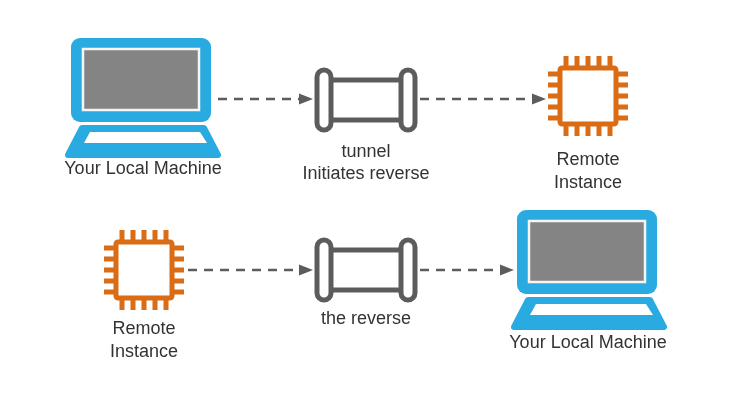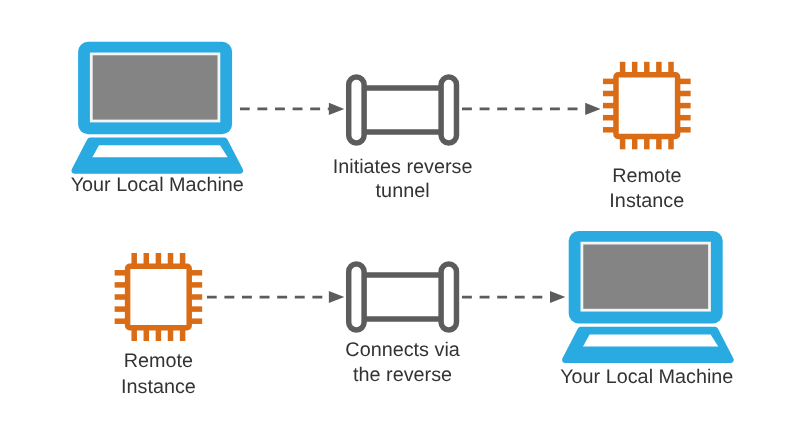--- a/index.html
+++ b/index.html
@@ -101,22 +101,22 @@
     <line class="dash" x1="0" y1="7" x2="81" y2="7"></line>
     <polygon class="head" points="81,1.5 95,7 81,12.5"></polygon>
   </svg>
 
   <div class="icon" style="left:314px; top:67px;">
     <svg width="104" height="66" viewBox="0 0 104 66">
         <use href="#sym-tunnel"></use>
       </svg>
   </div>
   <div class="label" style="left:276px; top:140px; width:180px;">
+    <div>tunnel</div>
     <div>Initiates reverse</div>
-    <div>tunnel</div>
   </div>
 
   <svg class="arrow" style="left:420px; top:92px;" width="126" height="14">
     <line class="dash" x1="0" y1="7" x2="112" y2="7"></line>
     <polygon class="head" points="112,1.5 126,7 112,12.5"></polygon>
   </svg>
 
   <div class="icon" style="left:548px; top:56px;">
     <svg width="80" height="80" viewBox="0 0 80 80">
         <use href="#sym-chip"></use>
@@ -141,21 +141,20 @@
     <line class="dash" x1="0" y1="7" x2="111" y2="7"></line>
     <polygon class="head" points="111,1.5 125,7 111,12.5"></polygon>
   </svg>
 
   <div class="icon" style="left:314px; top:237px;">
     <svg width="104" height="66" viewBox="0 0 104 66">
         <use href="#sym-tunnel"></use>
       </svg>
   </div>
   <div class="label" style="left:276px; top:307px; width:180px;">
-    <div>Connects via</div>
     <div>the reverse</div>
   </div>
 
   <svg class="arrow" style="left:420px; top:263px;" width="94" height="14">
     <line class="dash" x1="0" y1="7" x2="80" y2="7"></line>
     <polygon class="head" points="80,1.5 94,7 80,12.5"></polygon>
   </svg>
 
   <div class="icon" style="left:510px; top:208px;">
     <svg width="158" height="124" viewBox="0 0 158 124">

